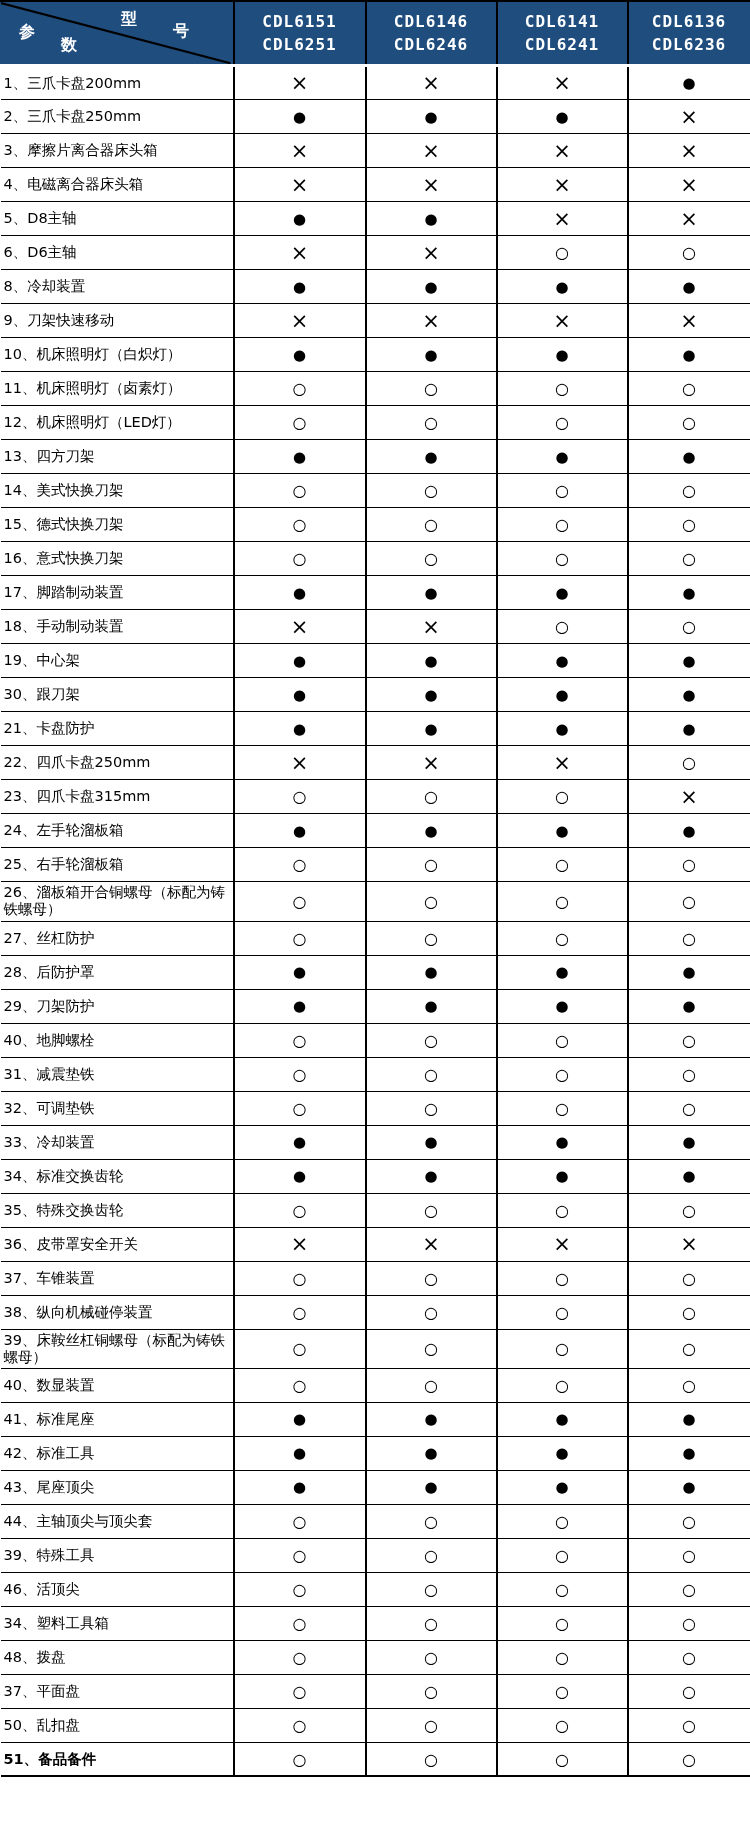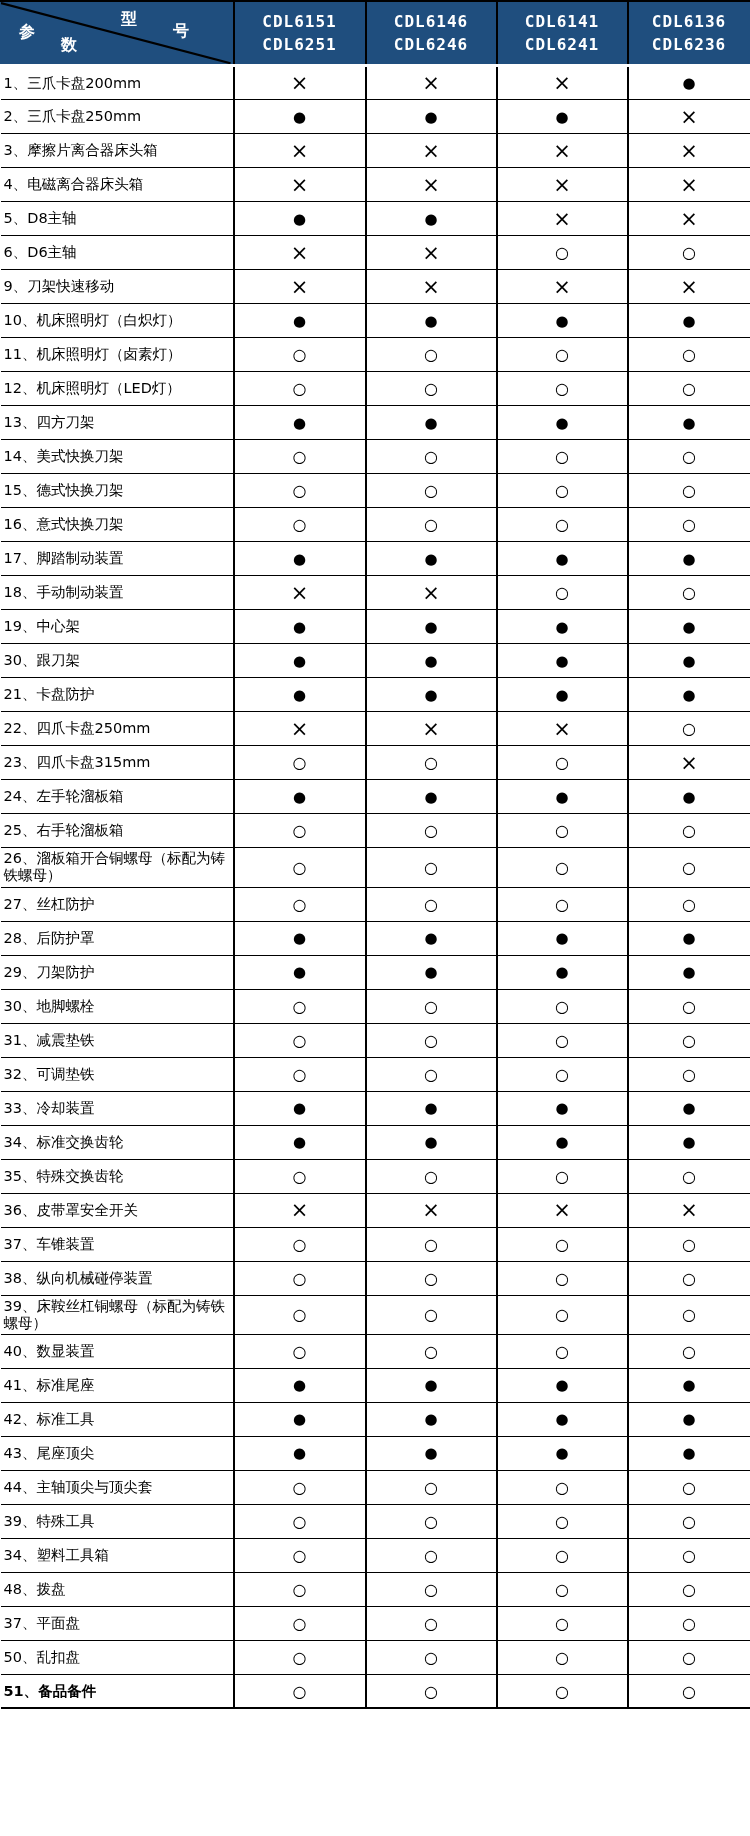--- a/index.html
+++ b/index.html
@@ -122,20 +122,27 @@
           <td class="val x">×</td>
         </tr>
         <tr>
           <td class="label">6、D6主轴</td>
           <td class="val x">×</td>
           <td class="val x">×</td>
           <td class="val h">○</td>
           <td class="val h">○</td>
         </tr>
         <tr>
+          <td class="label">8、冷却装置</td>
+          <td class="val f">●</td>
+          <td class="val f">●</td>
+          <td class="val f">●</td>
+          <td class="val f">●</td>
+        </tr>
+        <tr>
           <td class="label">9、刀架快速移动</td>
           <td class="val x">×</td>
           <td class="val x">×</td>
           <td class="val x">×</td>
           <td class="val x">×</td>
         </tr>
         <tr>
           <td class="label">10、机床照明灯（白炽灯）</td>
           <td class="val f">●</td>
           <td class="val f">●</td>
@@ -269,21 +276,21 @@
           <td class="val f">●</td>
         </tr>
         <tr>
           <td class="label">29、刀架防护</td>
           <td class="val f">●</td>
           <td class="val f">●</td>
           <td class="val f">●</td>
           <td class="val f">●</td>
         </tr>
         <tr>
-          <td class="label">30、地脚螺栓</td>
+          <td class="label">40、地脚螺栓</td>
           <td class="val h">○</td>
           <td class="val h">○</td>
           <td class="val h">○</td>
           <td class="val h">○</td>
         </tr>
         <tr>
           <td class="label">31、减震垫铁</td>
           <td class="val h">○</td>
           <td class="val h">○</td>
           <td class="val h">○</td>
@@ -375,20 +382,27 @@
         </tr>
         <tr>
           <td class="label">44、主轴顶尖与顶尖套</td>
           <td class="val h">○</td>
           <td class="val h">○</td>
           <td class="val h">○</td>
           <td class="val h">○</td>
         </tr>
         <tr>
           <td class="label">39、特殊工具</td>
+          <td class="val h">○</td>
+          <td class="val h">○</td>
+          <td class="val h">○</td>
+          <td class="val h">○</td>
+        </tr>
+        <tr>
+          <td class="label">46、活顶尖</td>
           <td class="val h">○</td>
           <td class="val h">○</td>
           <td class="val h">○</td>
           <td class="val h">○</td>
         </tr>
         <tr>
           <td class="label">34、塑料工具箱</td>
           <td class="val h">○</td>
           <td class="val h">○</td>
           <td class="val h">○</td>

